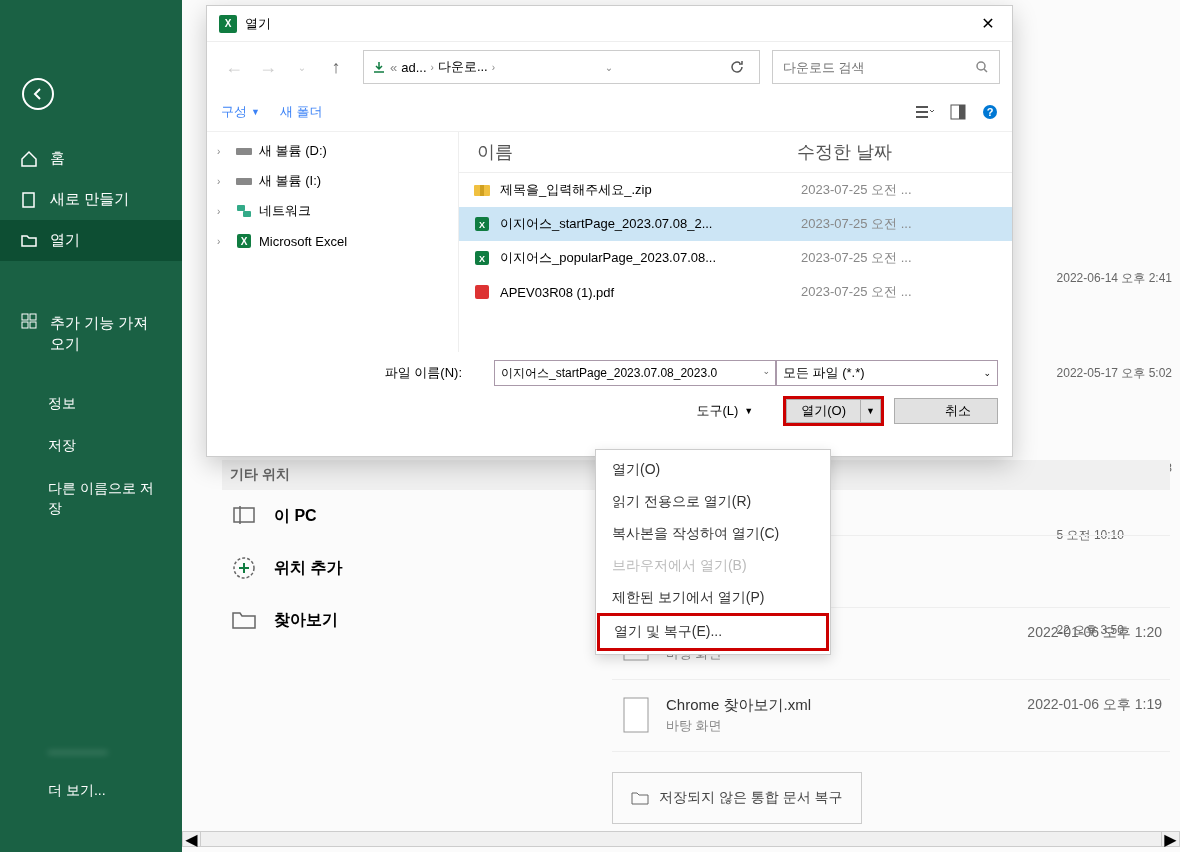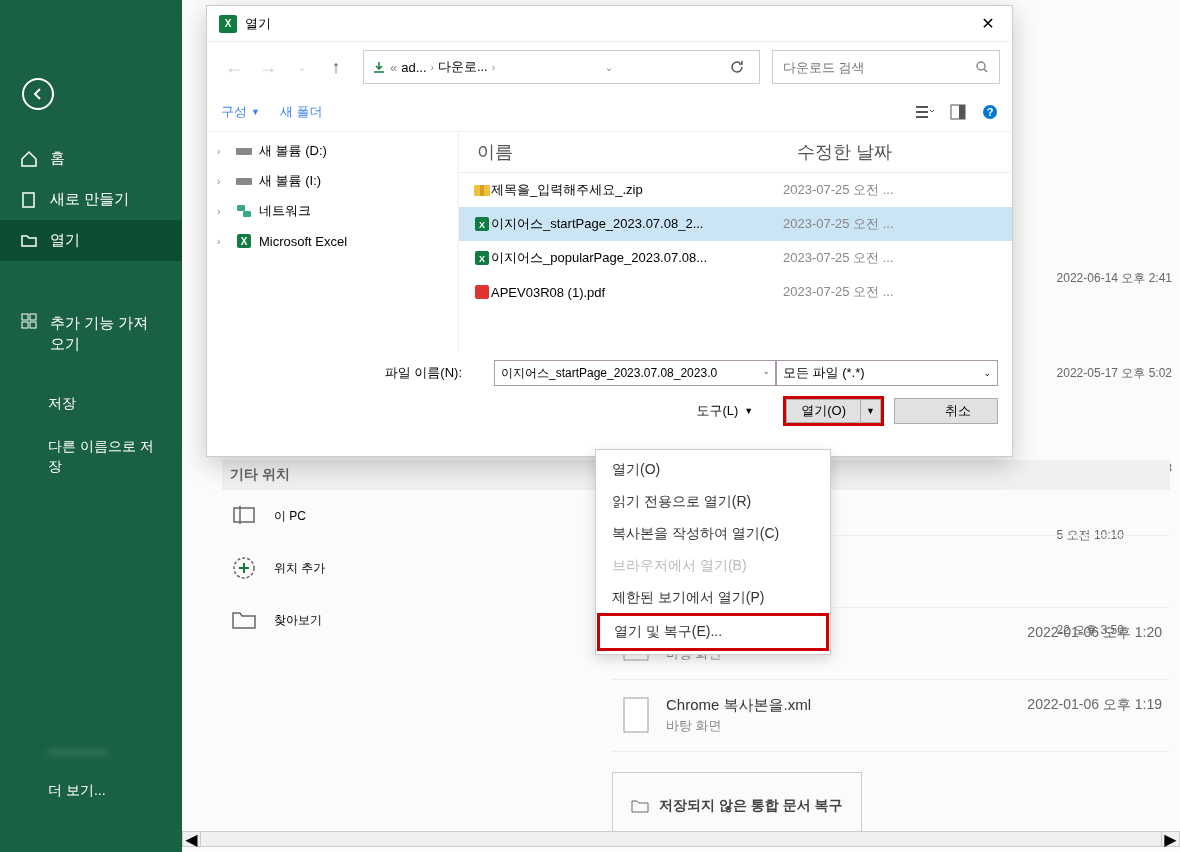--- a/index.html
+++ b/index.html
@@ -19,28 +19,28 @@
     .sb-item .icon { width: 18px; height: 18px; display: flex; align-items: center; justify-content: center; }
     .sb-sub2 { padding: 12px 20px 12px 48px; font-size: 14px; }
     .sb-bottom { position: absolute; bottom: 40px; left: 0; right: 0; }
     .sb-misc { padding: 10px 48px; font-size: 14px; filter: blur(3px); opacity: 0.6; }
     
     
     .main-content { position: absolute; left: 182px; top: 0; right: 0; bottom: 0; background: #fbfbfb; }
     .bg-section { position: absolute; top: 460px; left: 40px; right: 10px; }
     .bg-header { padding: 6px 8px; background: #f0f0f0; font-size: 14px; color: #666; font-weight: 600; }
     .bg-row { display: flex; align-items: center; padding: 12px 8px; gap: 16px; }
-    .bg-label { font-size: 12px; }
+    .bg-label { font-size: 16px; font-weight: bold; }
     .pinned-list { position: absolute; top: 465px; left: 430px; right: 10px; }
     .pinned-item { display: flex; align-items: flex-start; padding: 16px 8px; border-bottom: 1px solid #eee; gap: 14px; }
     .pinned-text { flex: 1; }
     .pinned-title { font-size: 15px; color: #333; }
     .pinned-sub { font-size: 13px; color: #888; margin-top: 2px; }
     .pinned-date { font-size: 14px; color: #666; }
-    .recover-btn { margin-top: 20px; padding: 24px 18px; border: 1px solid #ccc; display: inline-flex; align-items: center; gap: 10px; font-size: 14px; color: #444; font-weight: bold; }
+    .recover-btn { margin-top: 20px; padding: 16px 18px; border: 1px solid #ccc; display: inline-flex; align-items: center; gap: 10px; font-size: 14px; color: #444; }
     .right-dates { position: absolute; top: 270px; right: 8px; font-size: 12px; color: #666; }
     .right-dates div { margin-bottom: 78px; }
     
     .scrollbar-bottom { position: absolute; bottom: 5px; left: 0; right: 0; height: 16px; background: #f0f0f0; border: 1px solid #ccc; }
     .scroll-left { position: absolute; left: 0; width: 18px; height: 100%; display: flex; align-items: center; justify-content: center; border-right: 1px solid #ccc; }
     .scroll-right { position: absolute; right: 0; width: 18px; height: 100%; display: flex; align-items: center; justify-content: center; border-left: 1px solid #ccc; }
     
     
     .dialog { position: absolute; top: 5px; left: 206px; width: 807px; height: 452px; background: #fff; border: 1px solid #ccc; box-shadow: 0 8px 24px rgba(0,0,0,0.2); }
     .dlg-title { height: 36px; display: flex; align-items: center; padding: 0 12px; border-bottom: 1px solid #eee; }
@@ -59,21 +59,21 @@
     .tb-btn { display: flex; align-items: center; gap: 4px; font-size: 13px; color: #3b82f6; }
     .tb-right { margin-left: auto; display: flex; gap: 16px; }
     .dlg-body { display: flex; height: 220px; }
     .tree { width: 252px; border-right: 1px solid #eee; padding: 4px 0; overflow: hidden; }
     .tree-item { display: flex; align-items: center; padding: 6px 10px; font-size: 13px; gap: 6px; }
     .tree-arrow { width: 12px; color: #888; font-size: 10px; }
     .filelist { flex: 1; overflow: hidden; }
     .fl-header { display: flex; padding: 8px 18px; font-size: 18px; color: #555; border-bottom: 1px solid #eee; }
     .fl-col-name { width: 320px; }
     .fl-col-date { flex: 1; }
-    .fl-row { display: flex; padding: 8px 14px; font-size: 13px; align-items: center; gap: 0; }
+    .fl-row { display: flex; padding: 8px 14px; font-size: 13px; align-items: center; gap: 9px; }
     .fl-row.selected { background: #cce5f5; }
     .fl-name { width: 292px; white-space: nowrap; overflow: hidden; text-overflow: ellipsis; }
     .fl-date { color: #888; flex: 1; }
     .dlg-footer { padding: 8px 14px; }
     .fn-row { display: flex; align-items: center; margin-bottom: 10px; }
     .fn-label { font-size: 13px; margin-left: auto; }
     .fn-input { width: 282px; height: 26px; border: 1px solid #a9a; font-size: 12px; padding: 0 6px; }
     .fn-filter { width: 222px; height: 26px; border: 1px solid #a9a; font-size: 13px; padding: 0 6px; display: flex; align-items: center; justify-content: space-between; }
     .btn-row { display: flex; align-items: center; gap: 10px; justify-content: flex-end; }
     .tools-btn { font-size: 13px; display: flex; align-items: center; gap: 6px; margin-right: 20px; }
@@ -140,20 +140,21 @@
           <svg width="18" height="18" viewBox="0 0 18 18">
             <rect x="2" y="2" width="6" height="6" stroke="#fff" fill="none"></rect>
             <rect x="10" y="2" width="6" height="6" stroke="#fff" fill="none"></rect>
             <rect x="2" y="10" width="6" height="6" stroke="#fff" fill="none"></rect>
             <rect x="10" y="10" width="6" height="6" stroke="#fff" fill="none"></rect>
           </svg>
         </span>
       <span style="line-height:1.4;">추가 기능 가져오기</span>
     </div>
     <div style="height:18px"></div>
+    <div class="sb-sub2">정보</div>
     <div class="sb-sub2">저장</div>
     <div class="sb-sub2" style="line-height:1.4;">다른 이름으로 저장</div>
     <div class="sb-bottom">
       <div class="sb-misc">──────</div>
       <div class="sb-sub2">더 보기...</div>
     </div>
   </div>
 
   <div class="main-content">
 
@@ -237,21 +238,21 @@
         </div>
         <div class="pinned-date">2022-01-06 오후 1:20</div>
       </div>
       <div class="pinned-item">
         <span>
             <svg width="32" height="38" viewBox="0 0 32 38">
               <rect x="4" y="2" width="24" height="34" fill="#fff" stroke="#999"></rect>
             </svg>
           </span>
         <div class="pinned-text">
-          <div class="pinned-title">Chrome 복사본을.xml</div>
+          <div class="pinned-title">Chrome 찾아보기.xml</div>
           <div class="pinned-sub">바탕 화면</div>
         </div>
         <div class="pinned-date">2022-01-06 오후 1:19</div>
       </div>
       <div class="recover-btn">
         <span>
             <svg width="18" height="16" viewBox="0 0 18 16">
               <path d="M1 3 L6 3 L8 5 L17 5 L17 14 L1 14 Z" stroke="#666" fill="none"></path>
             </svg>
           </span>

